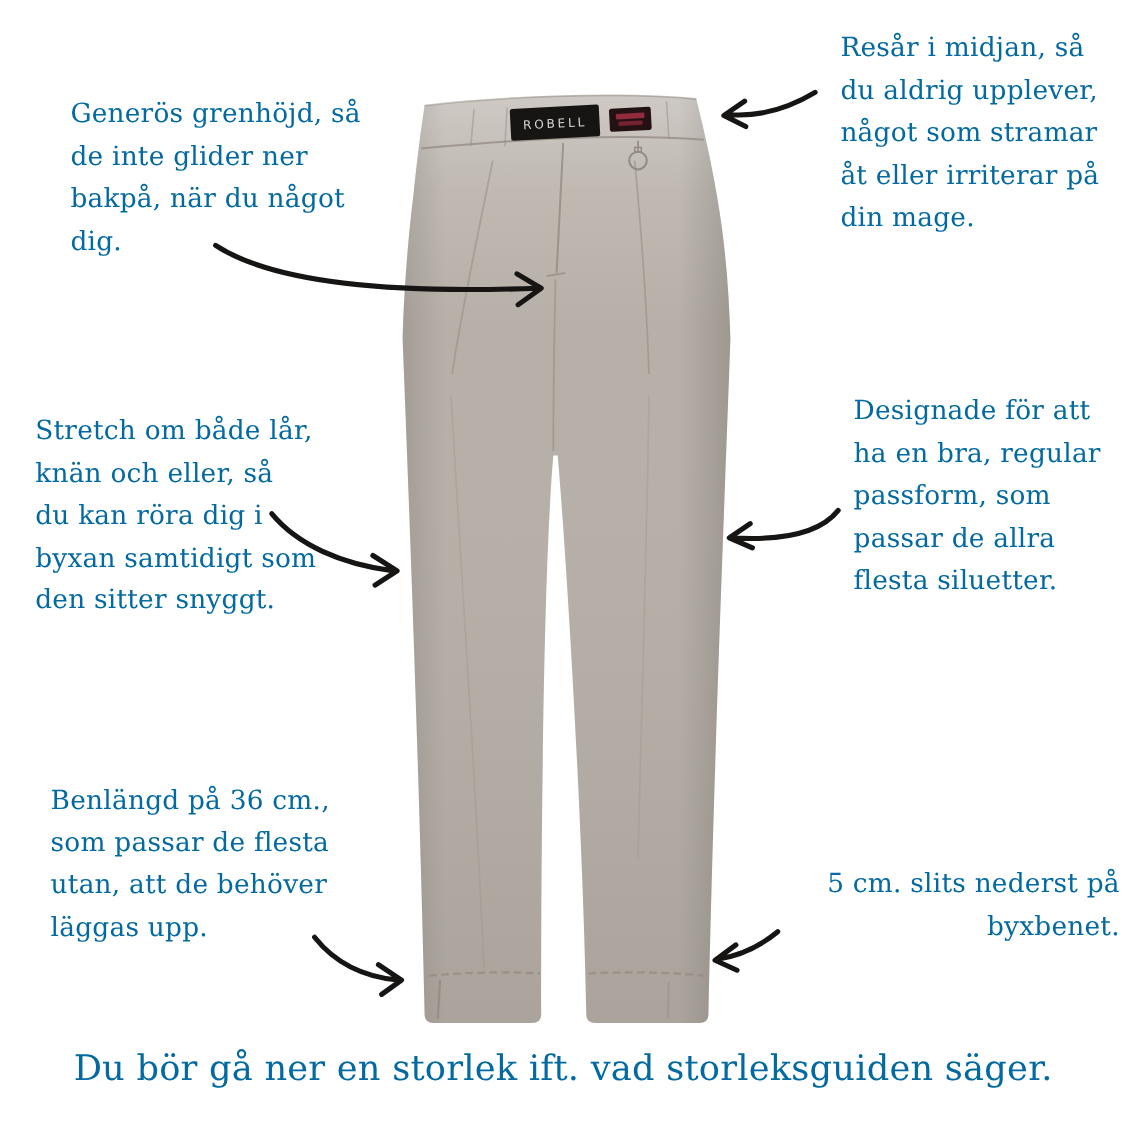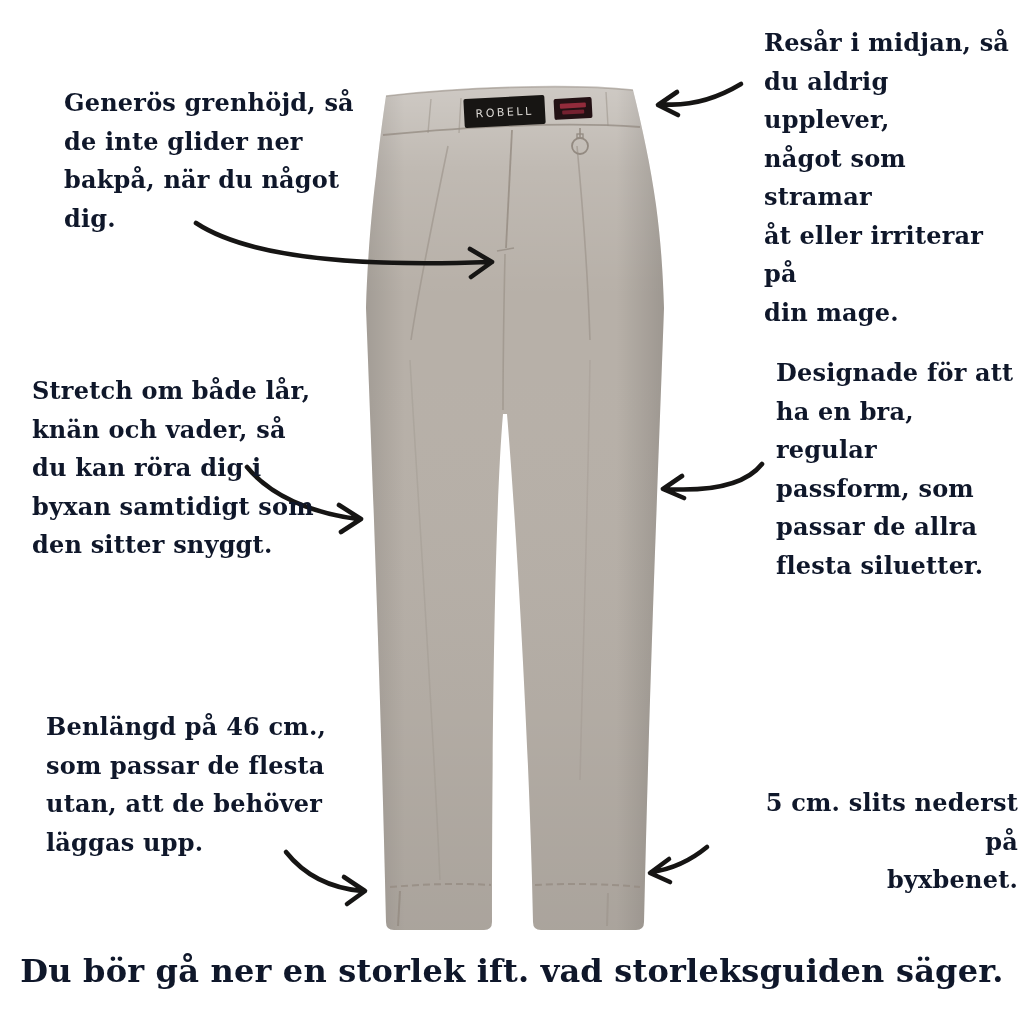--- a/index.html
+++ b/index.html
@@ -17,22 +17,22 @@
   }
   .scene {
     position: absolute;
     left: 0;
     top: 0;
     width: 1024px;
     height: 1024px;
   }
   .callout {
     position: absolute;
-    color: #0f172a;
-    font-weight: 700;
+    color: #0369a1;
+    font-weight: 400;
     font-size: 24px;
     line-height: 38.5px;
     white-space: pre-line;
     letter-spacing: 0.2px;
   }
   .callout.center {
     left: 0;
     right: 0;
     text-align: center;
     white-space: normal;
@@ -122,30 +122,30 @@
   <div id="callout-crotch" class="callout">Generös grenhöjd, så
 de inte glider ner
 bakpå, när du något
 dig.</div>
   <div id="callout-waist" class="callout">Resår i midjan, så
 du aldrig upplever,
 något som stramar
 åt eller irriterar på
 din mage.</div>
   <div id="callout-stretch" class="callout">Stretch om både lår,
-knän och vader, så
+knän och eller, så
 du kan röra dig i
 byxan samtidigt som
 den sitter snyggt.</div>
   <div id="callout-fit" class="callout">Designade för att
 ha en bra, regular
 passform, som
 passar de allra
 flesta siluetter.</div>
-  <div id="callout-leg" class="callout">Benlängd på 46 cm.,
+  <div id="callout-leg" class="callout">Benlängd på 36 cm.,
 som passar de flesta
 utan, att de behöver
 läggas upp.</div>
   <div id="callout-slit" class="callout">5 cm. slits nederst på
 byxbenet.</div>
   <div id="callout-size" class="callout center">Du bör gå ner en storlek ift. vad storleksguiden säger.</div>
 
 </div>
 
 </body></html>

